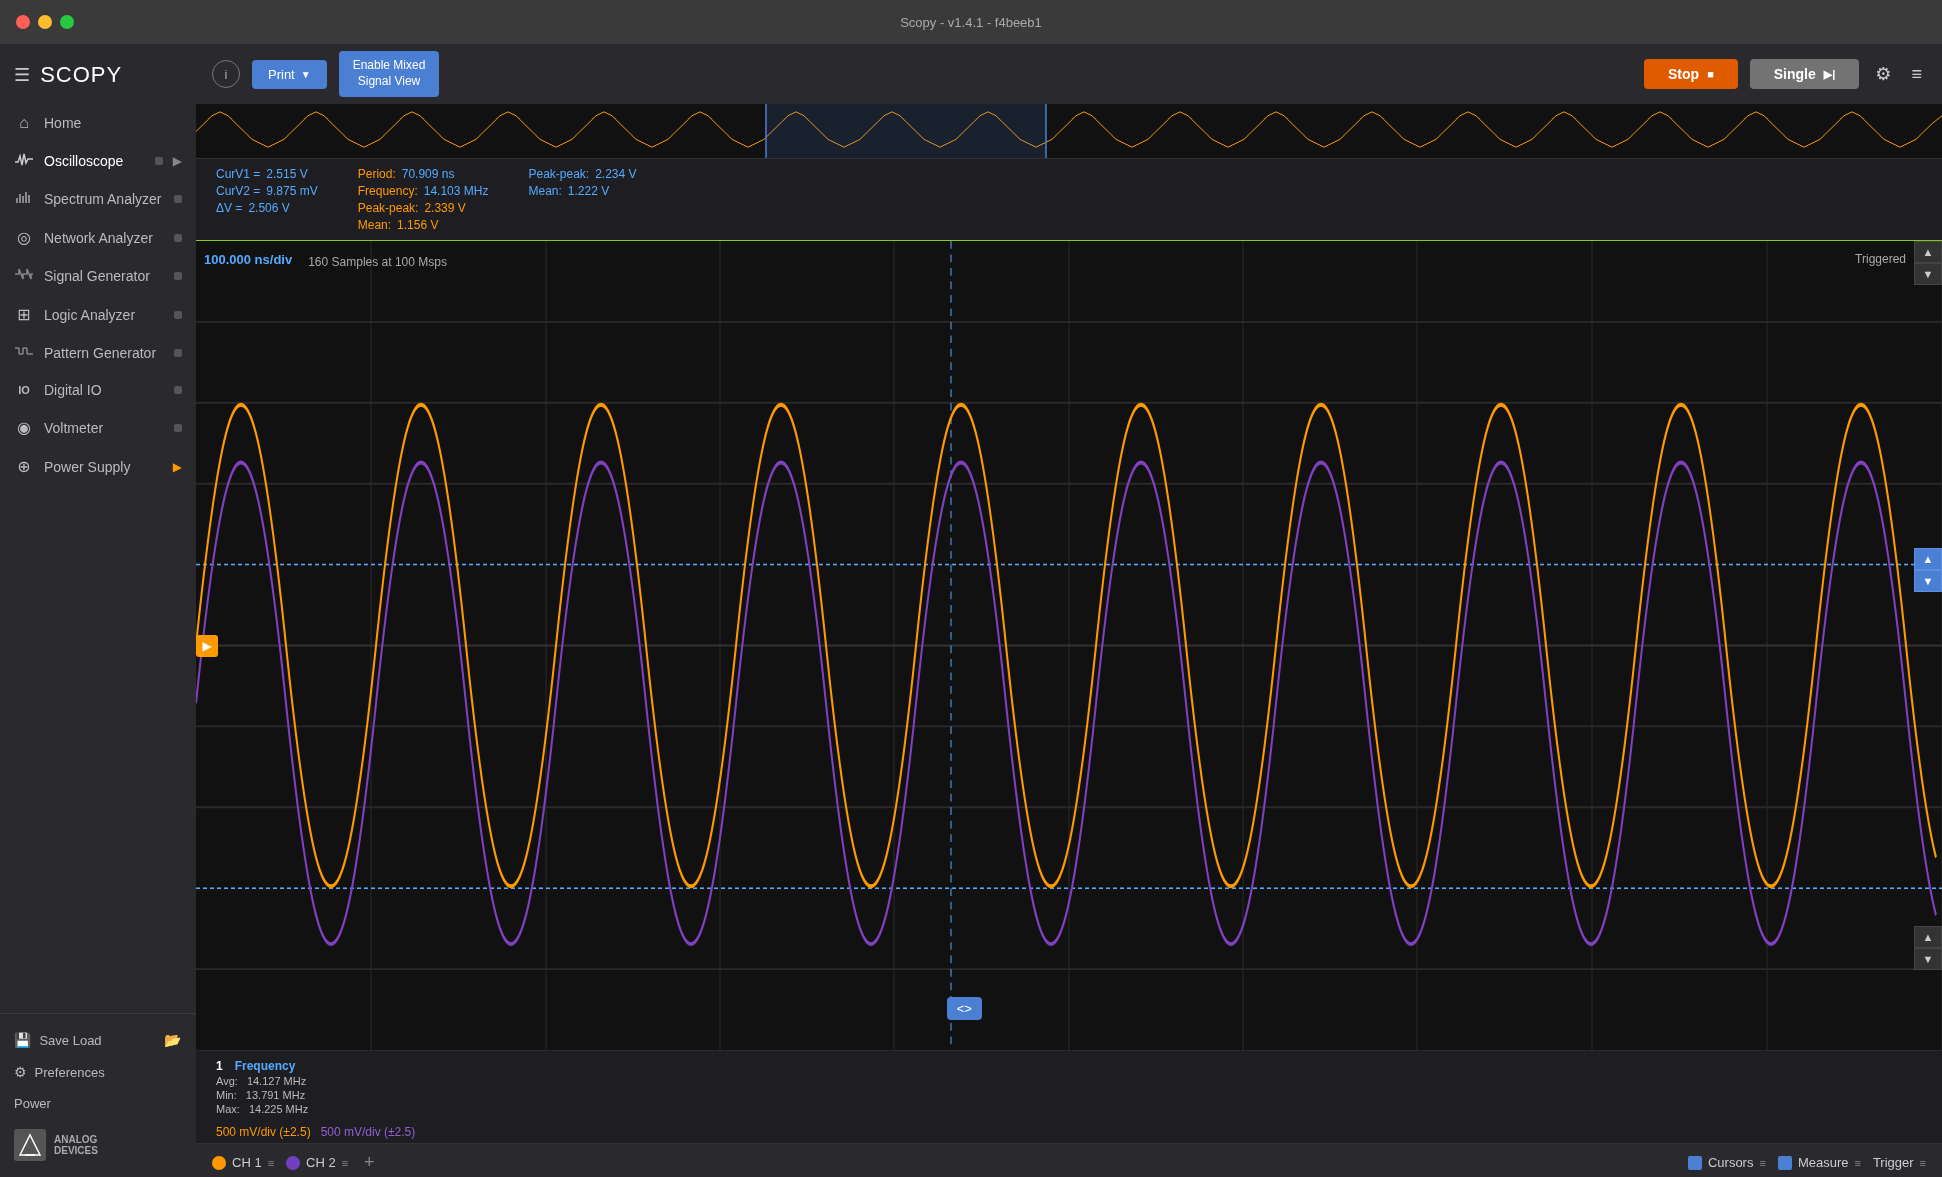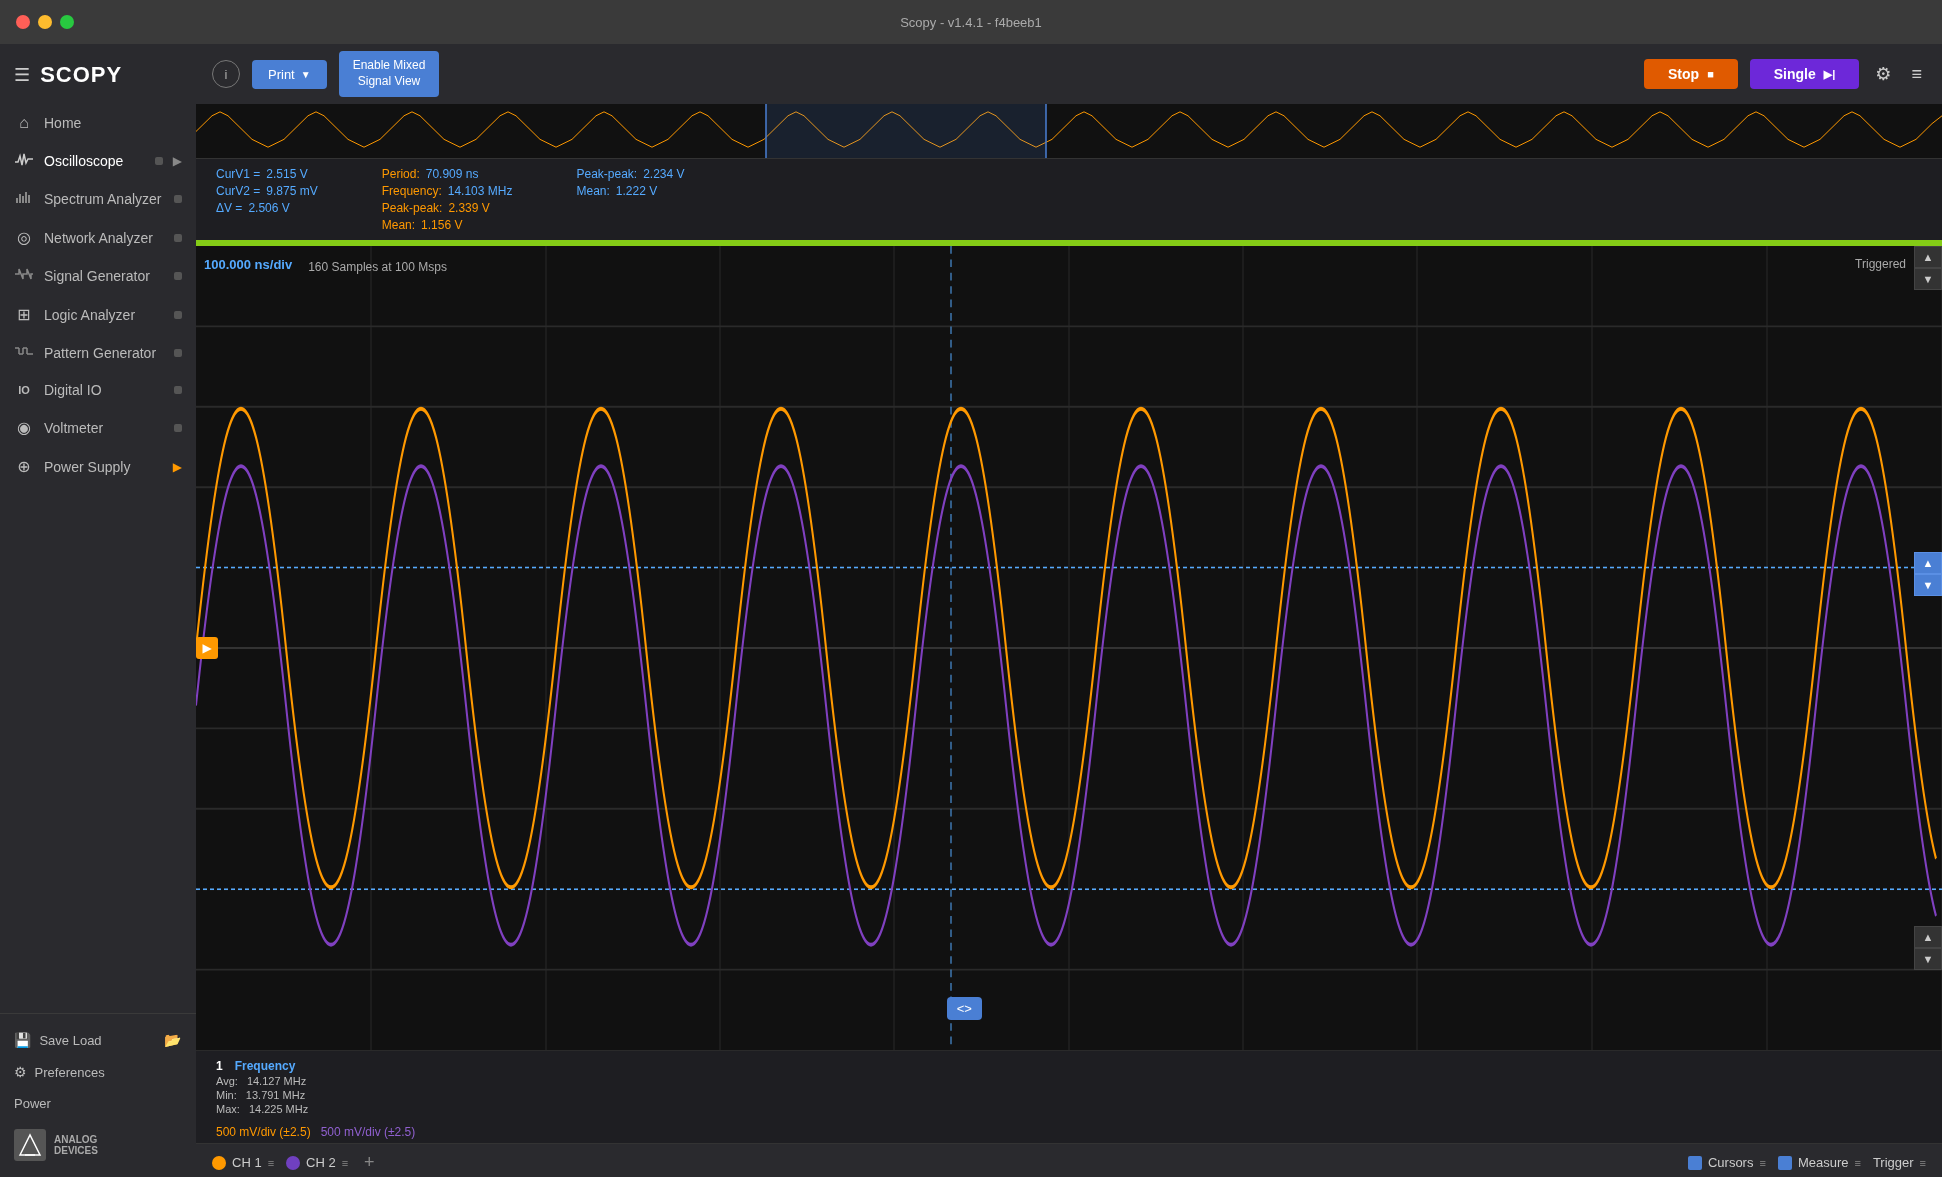--- a/index.html
+++ b/index.html
@@ -65,21 +65,21 @@
       gap: 10px;
     }
     .hamburger-icon {
       color: #ccc;
       font-size: 18px;
       cursor: pointer;
     }
     .scopy-logo {
       color: #fff;
       font-size: 22px;
-      font-weight: bold;
+      font-weight: normal;
       letter-spacing: 1px;
     }
     .sidebar-item {
       display: flex;
       align-items: center;
       padding: 10px 14px;
       cursor: pointer;
       color: #bbb;
       font-size: 14px;
       gap: 10px;
@@ -195,21 +195,21 @@
       border: none;
       padding: 7px 24px;
       border-radius: 4px;
       font-size: 14px;
       font-weight: 600;
       cursor: pointer;
       display: flex; align-items: center; gap: 8px;
     }
     .stop-icon { font-size: 11px; }
     .single-btn {
-      background: #6d28d9;
+      background: #737373;
       color: #fff;
       border: none;
       padding: 7px 24px;
       border-radius: 4px;
       font-size: 14px;
       font-weight: 600;
       cursor: pointer;
       display: flex; align-items: center; gap: 8px;
     }
     .settings-icon, .menu-icon {
@@ -238,24 +238,24 @@
       overflow: hidden;
     }
     .mini-overview canvas, .mini-overview svg {
       width: 100%; height: 100%;
     }
 
     
     .measurements-bar {
       padding: 8px 20px;
       display: flex;
-      gap: 64px;
+      gap: 40px;
       background: #1e1e22;
       font-size: 12px;
-      border-bottom: 6px solid #84cc16;
+      border-bottom: 1px solid #84cc16;
     }
     .meas-col { display: flex; flex-direction: column; gap: 3px; }
     .meas-row { display: flex; gap: 6px; }
     .meas-label-orange { color: #f90; }
     .meas-value-orange { color: #f90; }
     .meas-label-blue { color: #5af; }
     .meas-value-blue { color: #5af; }
 
     
     .chart-wrapper {

